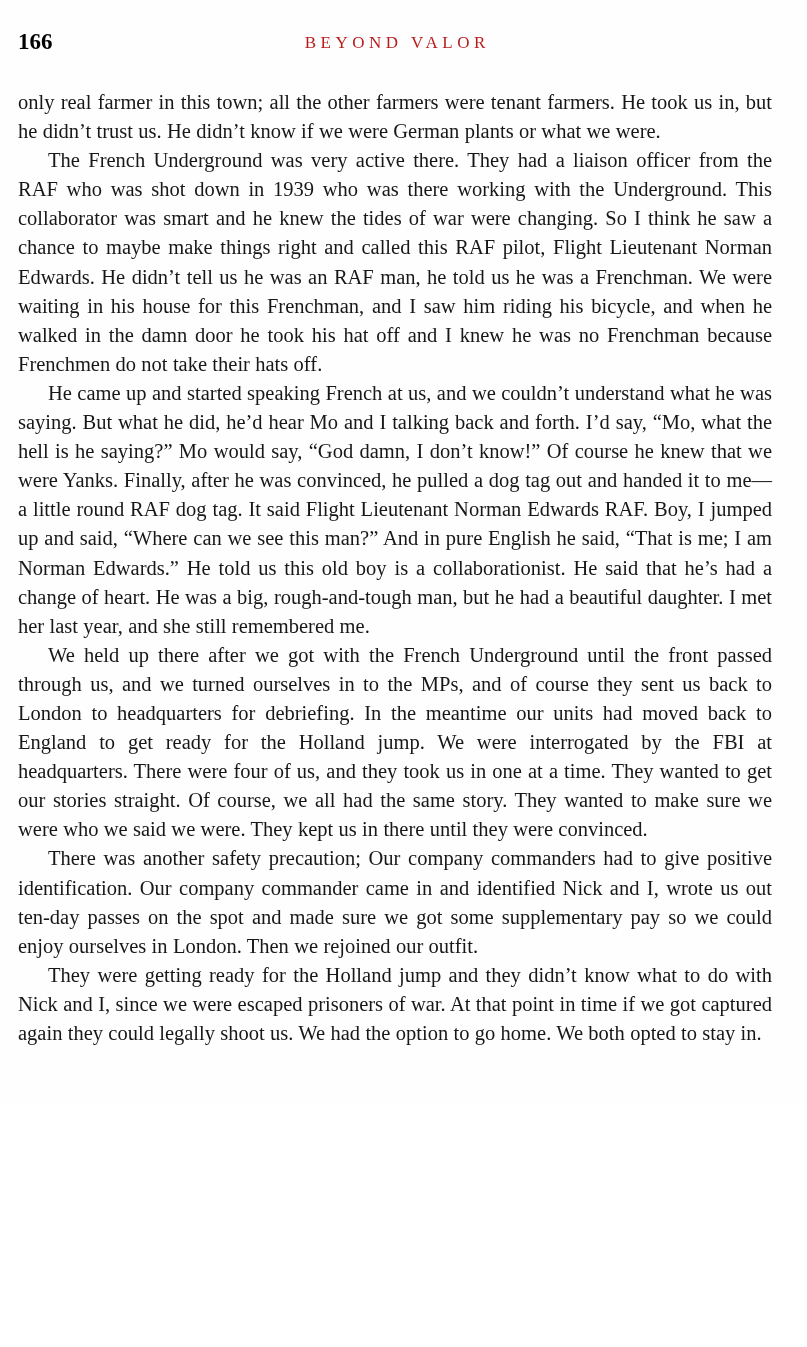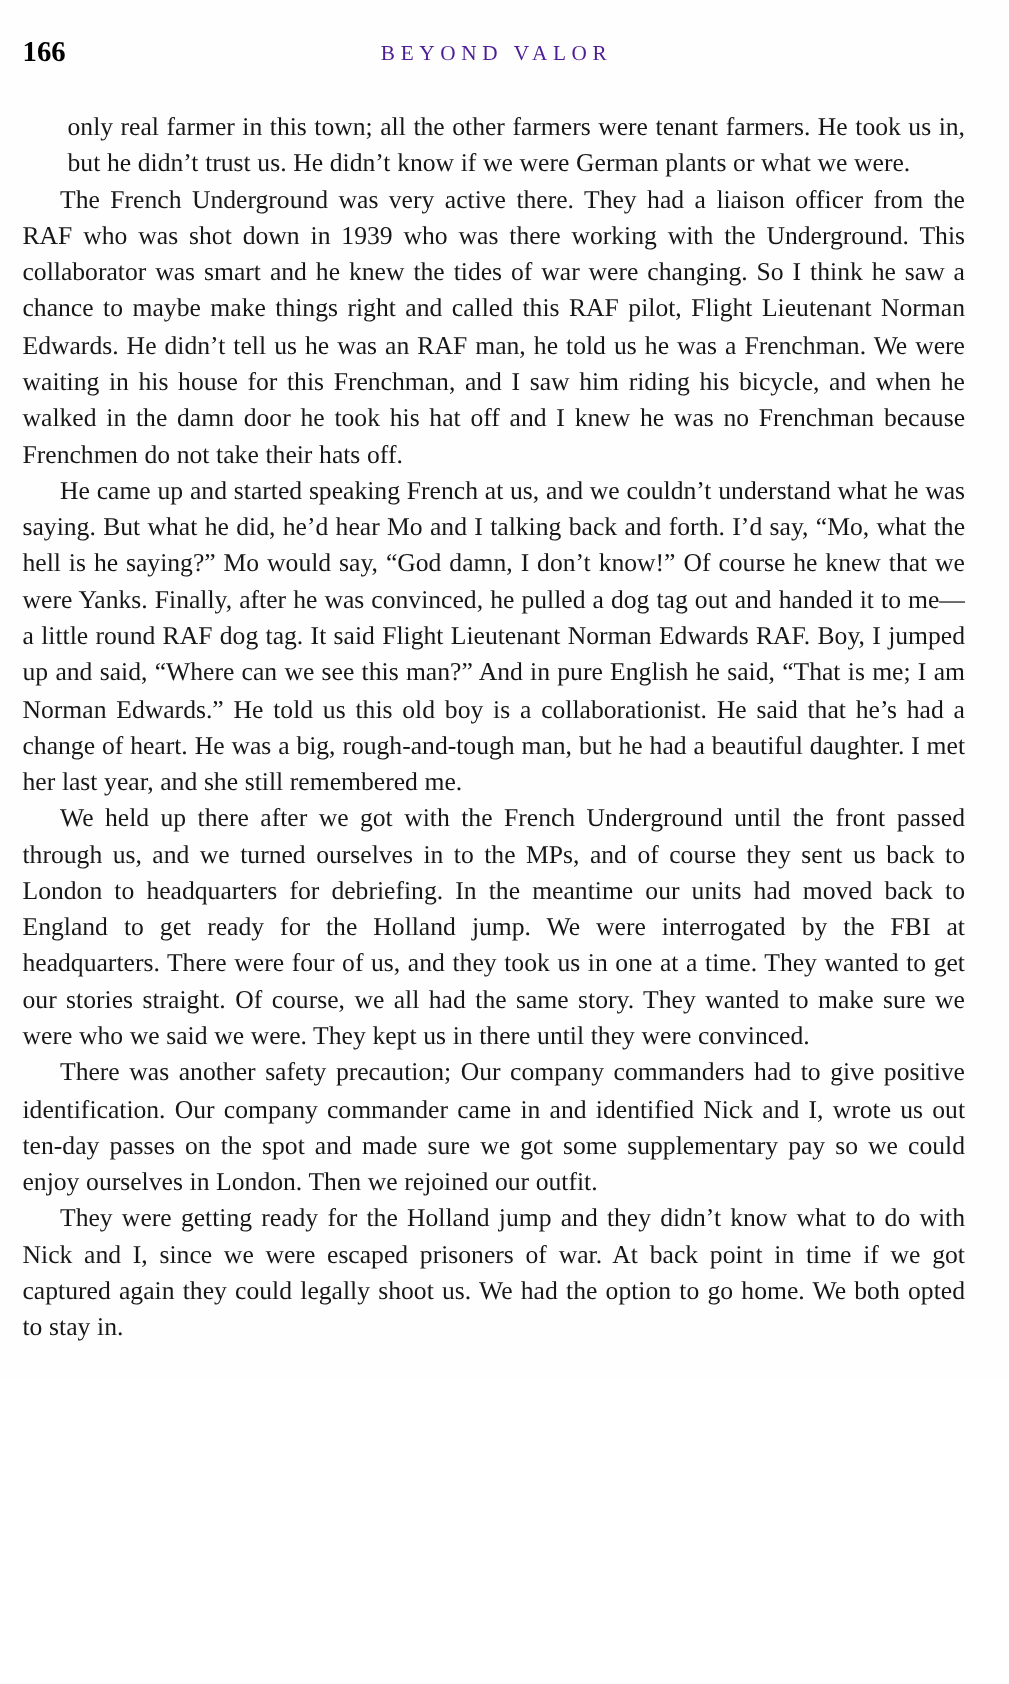--- a/index.html
+++ b/index.html
@@ -44,21 +44,21 @@
     line-height: 28px;
   }
   .head-title {
     position: absolute;
     left: 0;
     right: 0;
     top: 3px;
     text-align: center;
     font-size: 17px;
     letter-spacing: 4.5px;
-    color: #4c1d95;
+    color: #b91c1c;
     line-height: 24px;
     text-indent: 4.5px;
   }
 
   
   .text-column {
     position: absolute;
     top: 88px;
     left: 18px;
     width: 754px;
@@ -72,36 +72,35 @@
     line-height: 29.1px;
     color: #171717;
     hyphens: none;
     word-spacing: 0.2px;
   }
   p.para.indent {
     text-indent: 30px;
   }
   p.para.no-indent {
     text-indent: 0;
-    margin-left: 36px;
   }
   
 </style>
 </head>
 <body>
 
 <div class="page">
 
   <div class="running-head">
     <div class="folio">166</div>
     <div class="head-title">BEYOND VALOR</div>
   </div>
 
   <div class="text-column">
     <p class="para no-indent">only real farmer in this town; all the other farmers were tenant farmers. He took us in, but he didn’t trust us. He didn’t know if we were German plants or what we were.</p>
     <p class="para indent">The French Underground was very active there. They had a liaison officer from the RAF who was shot down in 1939 who was there working with the Underground. This collaborator was smart and he knew the tides of war were changing. So I think he saw a chance to maybe make things right and called this RAF pilot, Flight Lieutenant Norman Edwards. He didn’t tell us he was an RAF man, he told us he was a Frenchman. We were waiting in his house for this Frenchman, and I saw him riding his bicycle, and when he walked in the damn door he took his hat off and I knew he was no Frenchman because Frenchmen do not take their hats off.</p>
     <p class="para indent">He came up and started speaking French at us, and we couldn’t understand what he was saying. But what he did, he’d hear Mo and I talking back and forth. I’d say, “Mo, what the hell is he saying?” Mo would say, “God damn, I don’t know!” Of course he knew that we were Yanks. Finally, after he was convinced, he pulled a dog tag out and handed it to me—a little round RAF dog tag. It said Flight Lieutenant Norman Edwards RAF. Boy, I jumped up and said, “Where can we see this man?” And in pure English he said, “That is me; I am Norman Edwards.” He told us this old boy is a collaborationist. He said that he’s had a change of heart. He was a big, rough-and-tough man, but he had a beautiful daughter. I met her last year, and she still remembered me.</p>
     <p class="para indent">We held up there after we got with the French Underground until the front passed through us, and we turned ourselves in to the MPs, and of course they sent us back to London to headquarters for debriefing. In the meantime our units had moved back to England to get ready for the Holland jump. We were interrogated by the FBI at headquarters. There were four of us, and they took us in one at a time. They wanted to get our stories straight. Of course, we all had the same story. They wanted to make sure we were who we said we were. They kept us in there until they were convinced.</p>
     <p class="para indent">There was another safety precaution; Our company commanders had to give positive identification. Our company commander came in and identified Nick and I, wrote us out ten-day passes on the spot and made sure we got some supplementary pay so we could enjoy ourselves in London. Then we rejoined our outfit.</p>
-    <p class="para indent">They were getting ready for the Holland jump and they didn’t know what to do with Nick and I, since we were escaped prisoners of war. At back point in time if we got captured again they could legally shoot us. We had the option to go home. We both opted to stay in.</p>
+    <p class="para indent">They were getting ready for the Holland jump and they didn’t know what to do with Nick and I, since we were escaped prisoners of war. At that point in time if we got captured again they could legally shoot us. We had the option to go home. We both opted to stay in.</p>
   </div>
 
 </div>
 
 </body></html>

